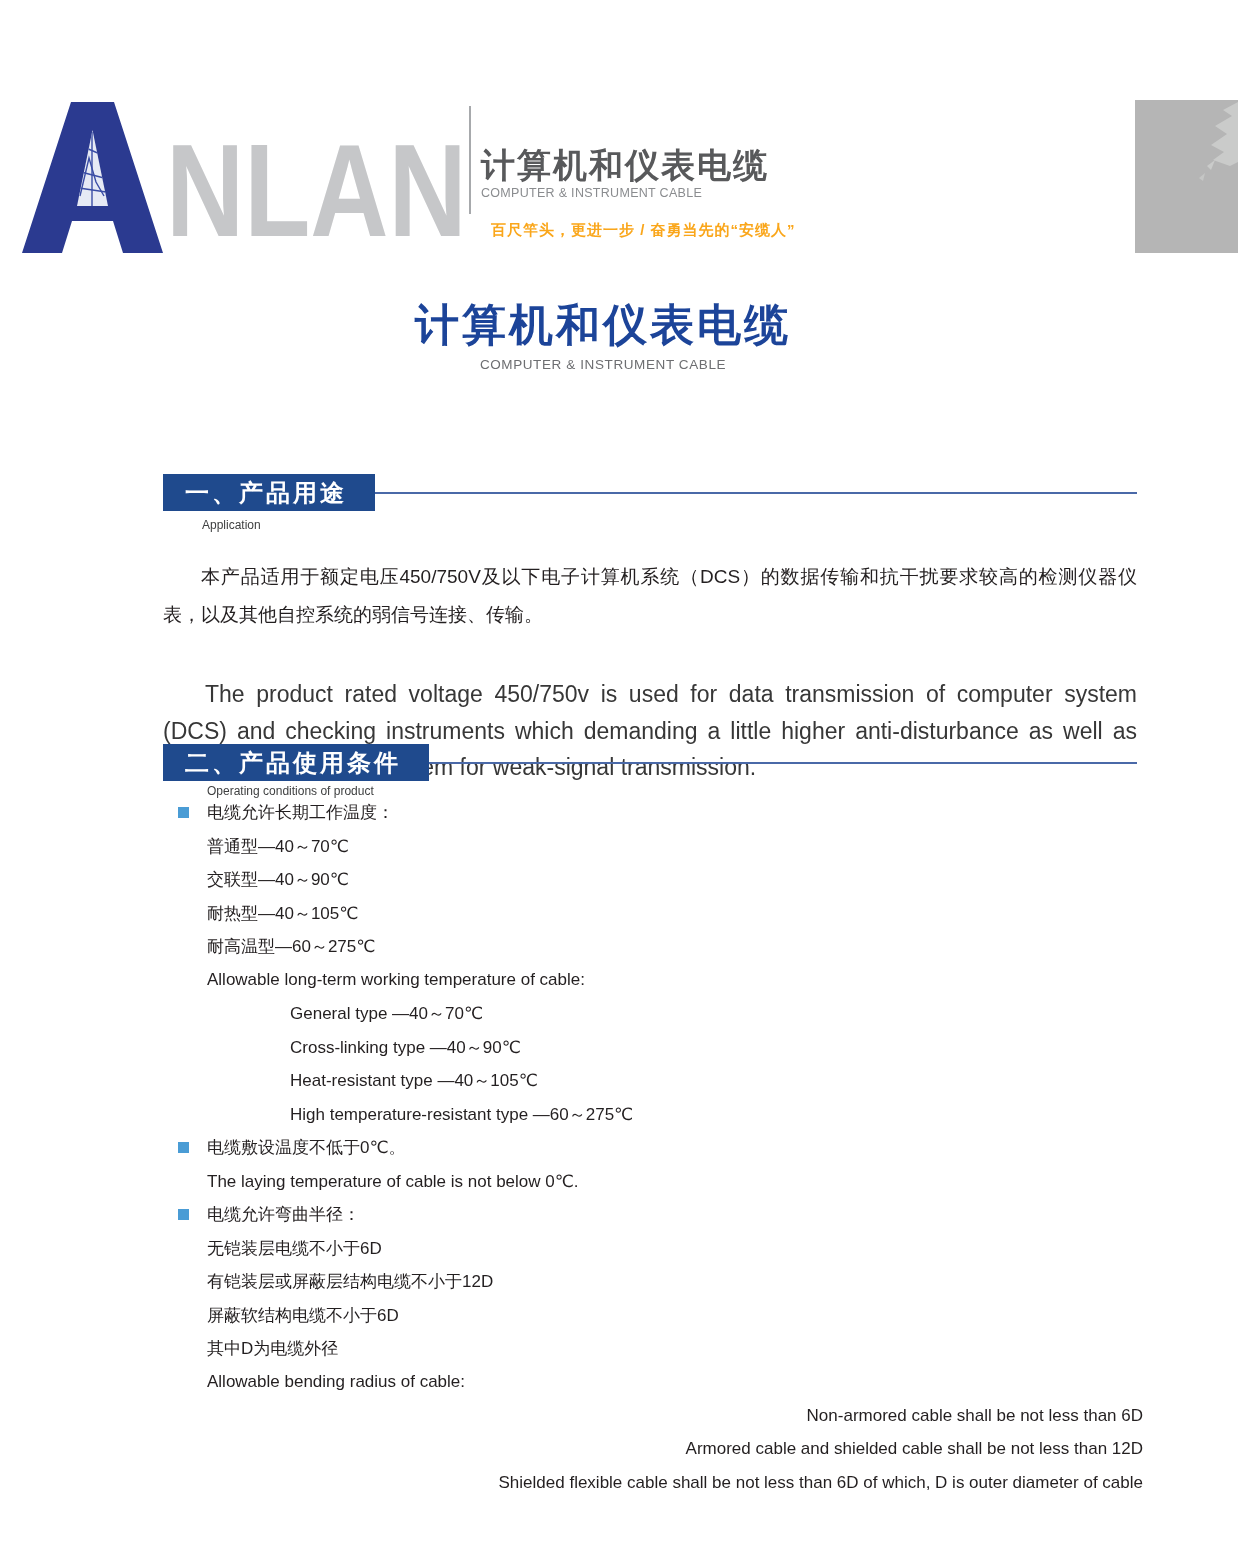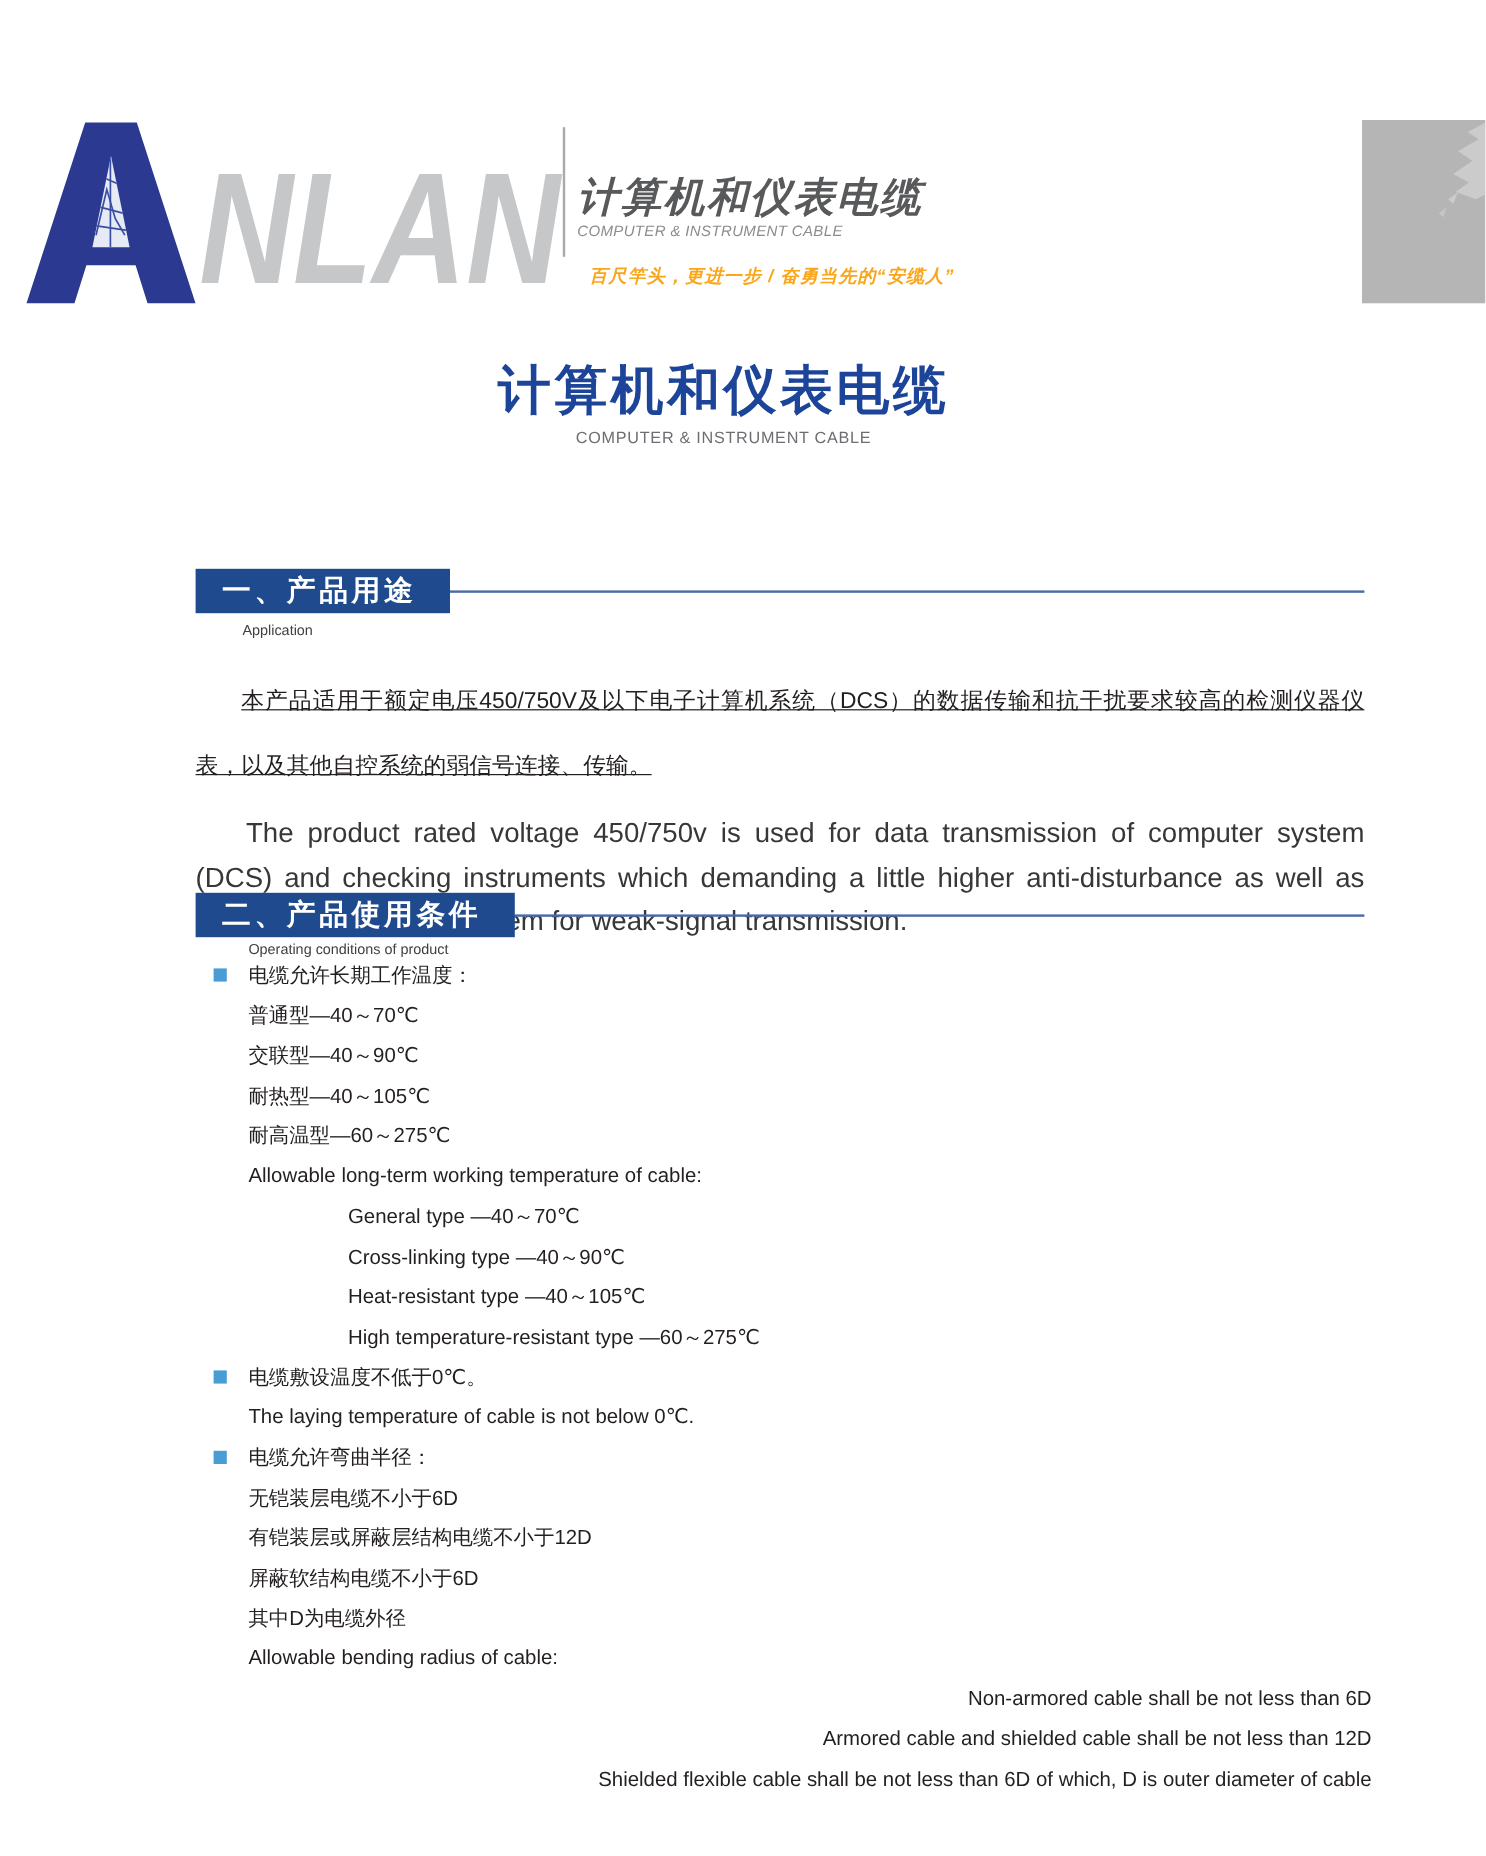--- a/index.html
+++ b/index.html
@@ -6,21 +6,21 @@
   html, body { background: #ffffff; }
   body {
     width: 1238px; height: 1547px;
     position: relative;
     font-family: "Liberation Sans", "DejaVu Sans", sans-serif;
     color: #231f20;
     overflow: hidden;
   }
 
   
-  .brand-row { position: absolute; left: 20px; top: 100px; width: 1100px; height: 153px; font-style: italic; }
+  .brand-row { position: absolute; left: 20px; top: 100px; width: 1100px; height: 153px; }
   .logo-a { position: absolute; left: 0; top: 0; width: 145px; height: 153px; }
   .logo-rest {
     position: absolute; left: 146px; bottom: -4px;
     font-size: 132px; font-weight: bold; color: #c6c7c9;
     letter-spacing: 0px; line-height: 1;
     transform: scaleX(0.82); transform-origin: left bottom;
     white-space: nowrap;
   }
   .brand-divider {
     position: absolute; left: 449px; top: 6px;
@@ -65,22 +65,22 @@
     white-space: nowrap;
   }
   .section-head .head-rule { flex: 1; height: 2px; background: #4a69a8; }
   .section-sub {
     position: absolute; font-size: 12px; color: #3f4041;
   }
 
   
   .para-cn {
     position: absolute; left: 163px; top: 558px; width: 974px;
-    font-size: 19px; line-height: 54px; color: #231f20;
-    text-indent: 38px; text-align: justify; text-decoration: underline;
+    font-size: 19px; line-height: 38px; color: #231f20;
+    text-indent: 38px; text-align: justify;
   }
   .para-en {
     position: absolute; left: 163px; top: 629px; width: 974px;
     font-size: 23px; line-height: 36.5px; color: #373737;
     text-indent: 42px; text-align: justify; margin-top: 47px;
   }
 
   
   .cond-list { position: absolute; left: 163px; top: 796px; width: 980px; }
   .cond-line {

